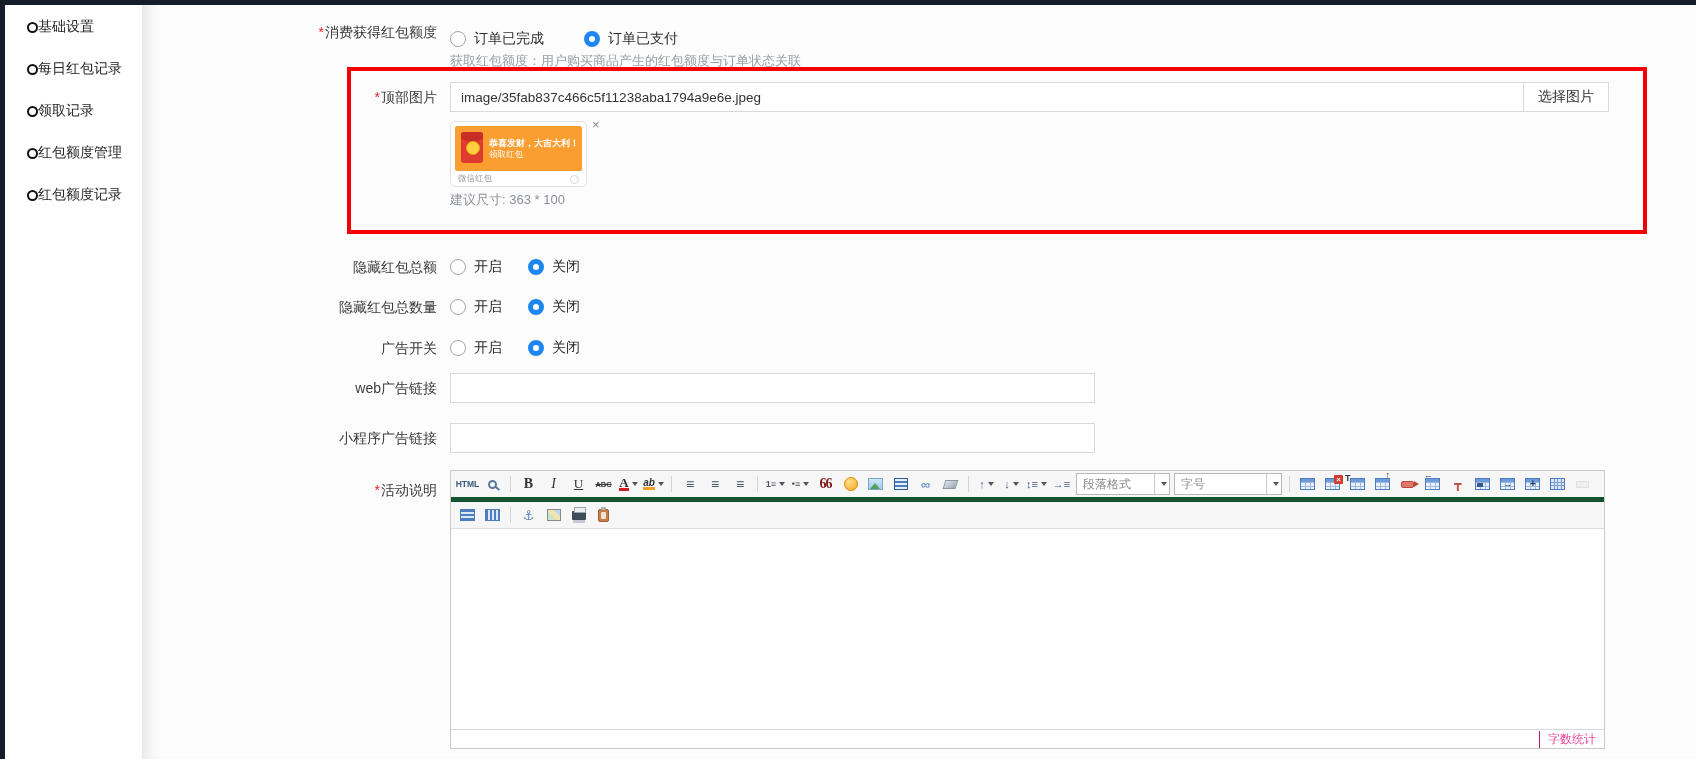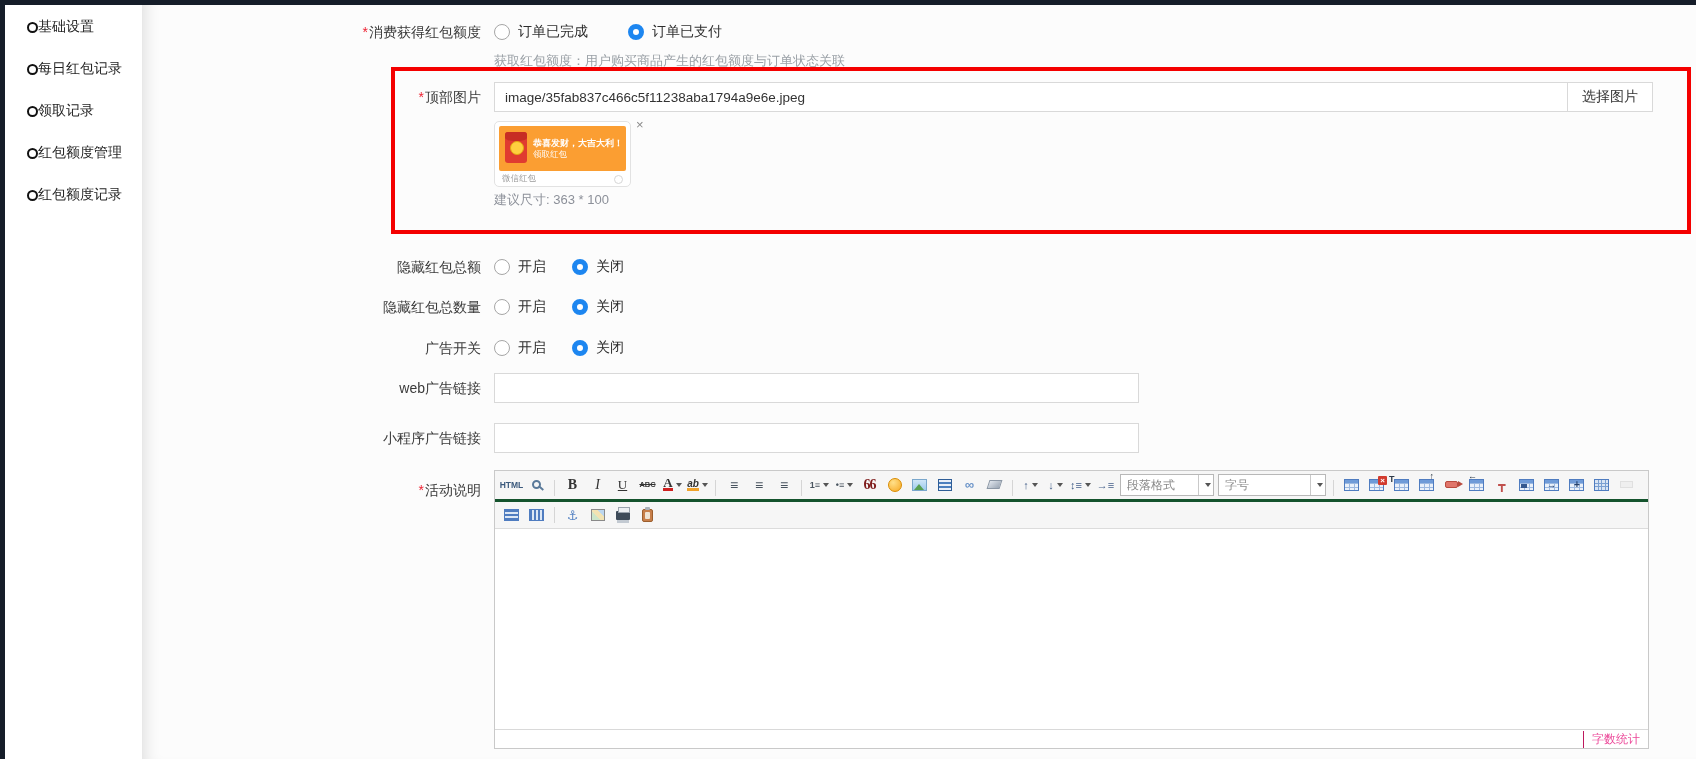--- a/index.html
+++ b/index.html
@@ -9,21 +9,21 @@
 
   
   .sidebar { width:138px; background:#fff; border-right:1px solid #e8e8e8; padding-top:12px; }
   .side-item { display:flex; align-items:center; height:20px; margin:0 0 22px 22px;
     font-size:14px; color:#1f1f1f; cursor:pointer; white-space:nowrap; }
   .circle-icon { width:11px; height:11px; border:2px solid #111; border-radius:50%; flex:0 0 auto; }
 
   
   .main { position:relative; flex:1; background:#fcfcfc;
     box-shadow:inset 14px 0 16px -12px rgba(0,0,0,.12); }
-  .abs { position:absolute;margin-left:44px; }
+  .abs { position:absolute; }
   .flabel { left:0; width:294px; text-align:right; font-size:14px; color:#3a3a3a; }
   .req { color:#e23; margin-right:1px; }
   .help-text { font-size:13px; color:#9aa0a6; }
   .hint-text { font-size:13px; color:#8c9099; }
 
   
   .radio-row { left:307px; display:flex; align-items:center; gap:26px; }
   .radio-opt { display:flex; align-items:center; gap:8px; font-size:14px; color:#2d2d2d; cursor:pointer; }
   .rdo { width:16px; height:16px; border-radius:50%; border:1px solid #a6a6a6; background:#fff; }
   .rdo.sel { border:5px solid #1d86f0; }
@@ -54,21 +54,21 @@
   .thumb-title { font-size:9px; font-weight:bold; white-space:nowrap; }
   .thumb-sub { font-size:8.5px; opacity:.95; }
   .thumb-footer { display:flex; align-items:center; justify-content:space-between; height:16px; padding:0 3px; }
   .thumb-footer-label { font-size:8.5px; color:#9b9b9b; }
   .thumb-footer-circle { width:9px; height:9px; border:1.5px solid #d6d6d6; border-radius:50%; }
   .thumb-close { left:449px; top:114px; font-size:13px; color:#8a8a8a; cursor:pointer; line-height:12px; }
 
   
   .editor { left:307px; top:465px; width:1155px; border:1px solid #c9c9c9; background:#fff; }
   .tb-row { display:flex; align-items:center; background:#f6f6f6; padding:3px 4px; flex-wrap:nowrap; }
-  .tb-row1 { border-bottom:3px solid #14532d; height:31px;align-items:flex-end; }
+  .tb-row1 { border-bottom:5px solid #14532d; height:31px; }
   .tb-row2 { border-bottom:1px solid #dcdcdc; height:27px; }
   .tb-btn { min-width:25px; height:23px; display:inline-flex; align-items:center; justify-content:center;
     cursor:pointer; border-radius:2px; position:relative; flex:0 0 auto; }
   .tb-sep { width:1px; height:16px; background:#d5d5d5; margin:0 5px; flex:0 0 auto; }
   .caret { width:0; height:0; border-left:3px solid transparent; border-right:3px solid transparent;
     border-top:4px solid #555; margin-left:3px; }
   .ed-content { height:200px; background:#fff; cursor:text; }
   .ed-status { height:19px; border-top:1px solid #d9d9d9; display:flex; align-items:center;
     justify-content:flex-end; background:#fff; }
   .ed-status span { font-size:12px; color:#ec4899; border-left:1px solid #be185d; padding:0 8px; line-height:17px; }
@@ -167,21 +167,21 @@
         <span class="circle-icon"></span>
         <span>红包额度记录</span>
       </div>
     </aside>
 
   <main class="main">
 
     <div class="abs red-box"></div>
 
     <div class="abs flabel" style="top:13px; line-height:28px;"><span class="req">*</span><span>消费获得红包额度</span></div>
-    <div class="abs radio-row" style="top:13px; height:28px;gap:40px;">
+    <div class="abs radio-row" style="top:20px; height:28px;gap:40px;">
         <label class="radio-opt">
           <span class="rdo"></span>
           <span>订单已完成</span>
         </label>
         <label class="radio-opt">
           <span class="rdo sel"></span>
           <span>订单已支付</span>
         </label>
       </div>
     <div class="abs flabel" style="top:77px; line-height:30px;"><span class="req">*</span><span>顶部图片</span></div>

